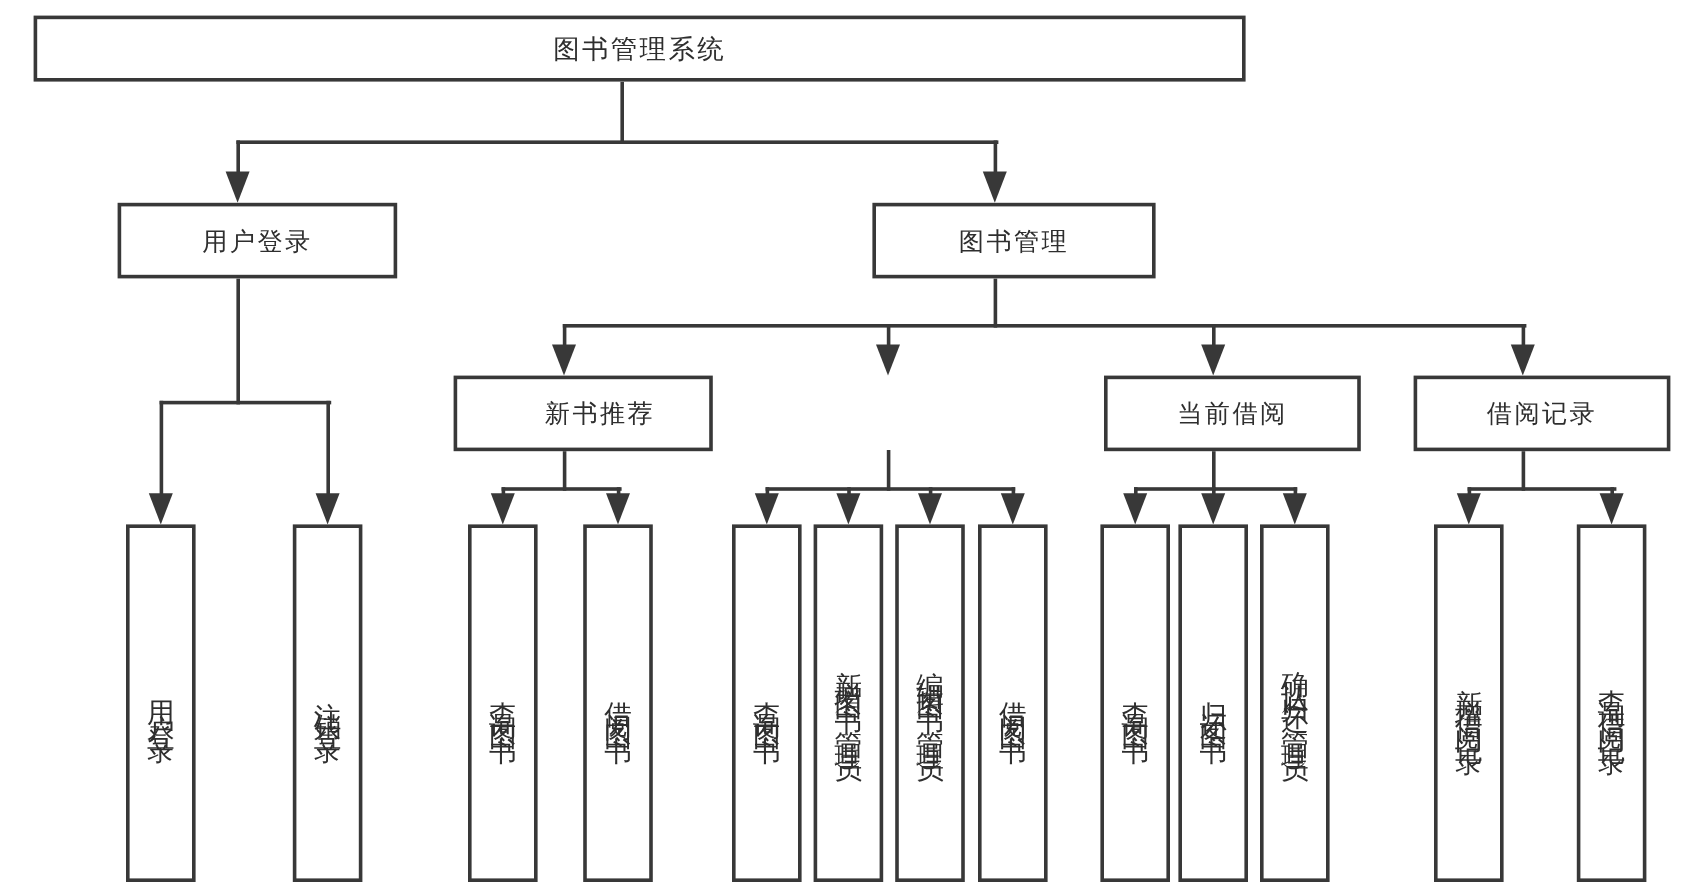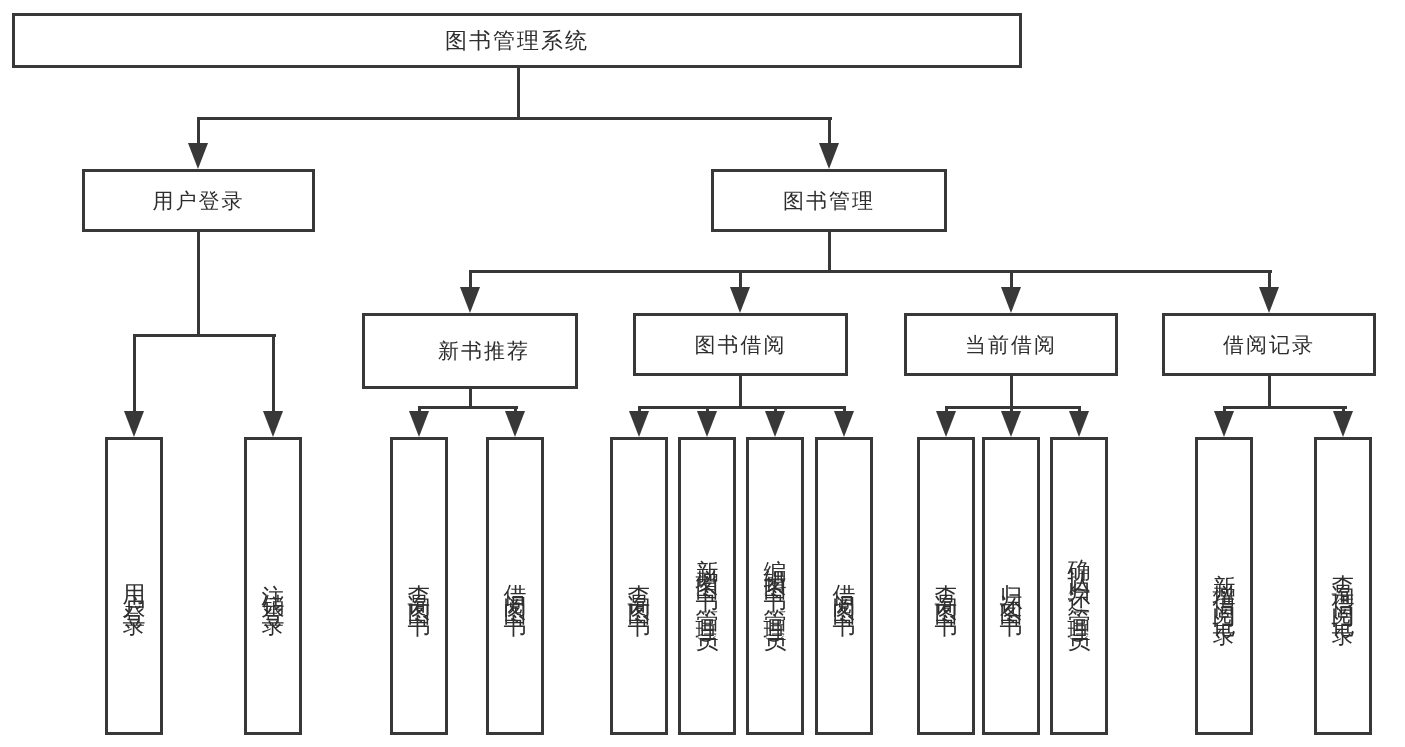--- a/index.html
+++ b/index.html
@@ -13,21 +13,21 @@
   .node{
     position:absolute;
     box-sizing:border-box;
     border:3px solid #383838;
     background:#ffffff;
     display:flex;
     align-items:center;
     justify-content:center;
     color:#2e2e2e;
   }
-  .hnode{font-size:21px;letter-spacing:2px;}
+  .hnode{font-size:21px;letter-spacing:2px;margin-left:16px;}
   .root{font-size:22px;}
   .leaf{font-size:23px;}
   .leaf > span{
     writing-mode:vertical-rl;
     text-orientation:mixed;
     letter-spacing:10px;
     white-space:nowrap;
     line-height:1;
   }
   .ln{position:absolute;background:#383838;}
@@ -116,25 +116,22 @@
     <span>图书管理系统</span>
   </div>
 
   <div class="node hnode" style="left:82px;top:169px;width:233px;height:63px;">
     <span>用户登录</span>
   </div>
   <div class="node hnode" style="left:711px;top:169px;width:236px;height:63px;">
     <span>图书管理</span>
   </div>
 
-  <div class="node hnode" style="left:362px;top:313px;width:216px;height:76px;padding-left:28px;">
+  <div class="node hnode" style="left:362px;top:313px;width:216px;height:63px;padding-left:28px;">
     <span>新书推荐</span>
-  </div>
-  <div class="node hnode" style="left:633px;top:313px;width:215px;height:63px;">
-    <span>图书借阅</span>
   </div>
   <div class="node hnode" style="left:1162px;top:313px;width:214px;height:63px;">
     <span>借阅记录</span>
   </div>
   <div class="node hnode" style="left:904px;top:313px;width:214px;height:63px;">
     <span>当前借阅</span>
   </div>
 
   <div class="node leaf" style="left:105px;top:437px;width:58px;height:298px;">
     <span>用户登录</span>

